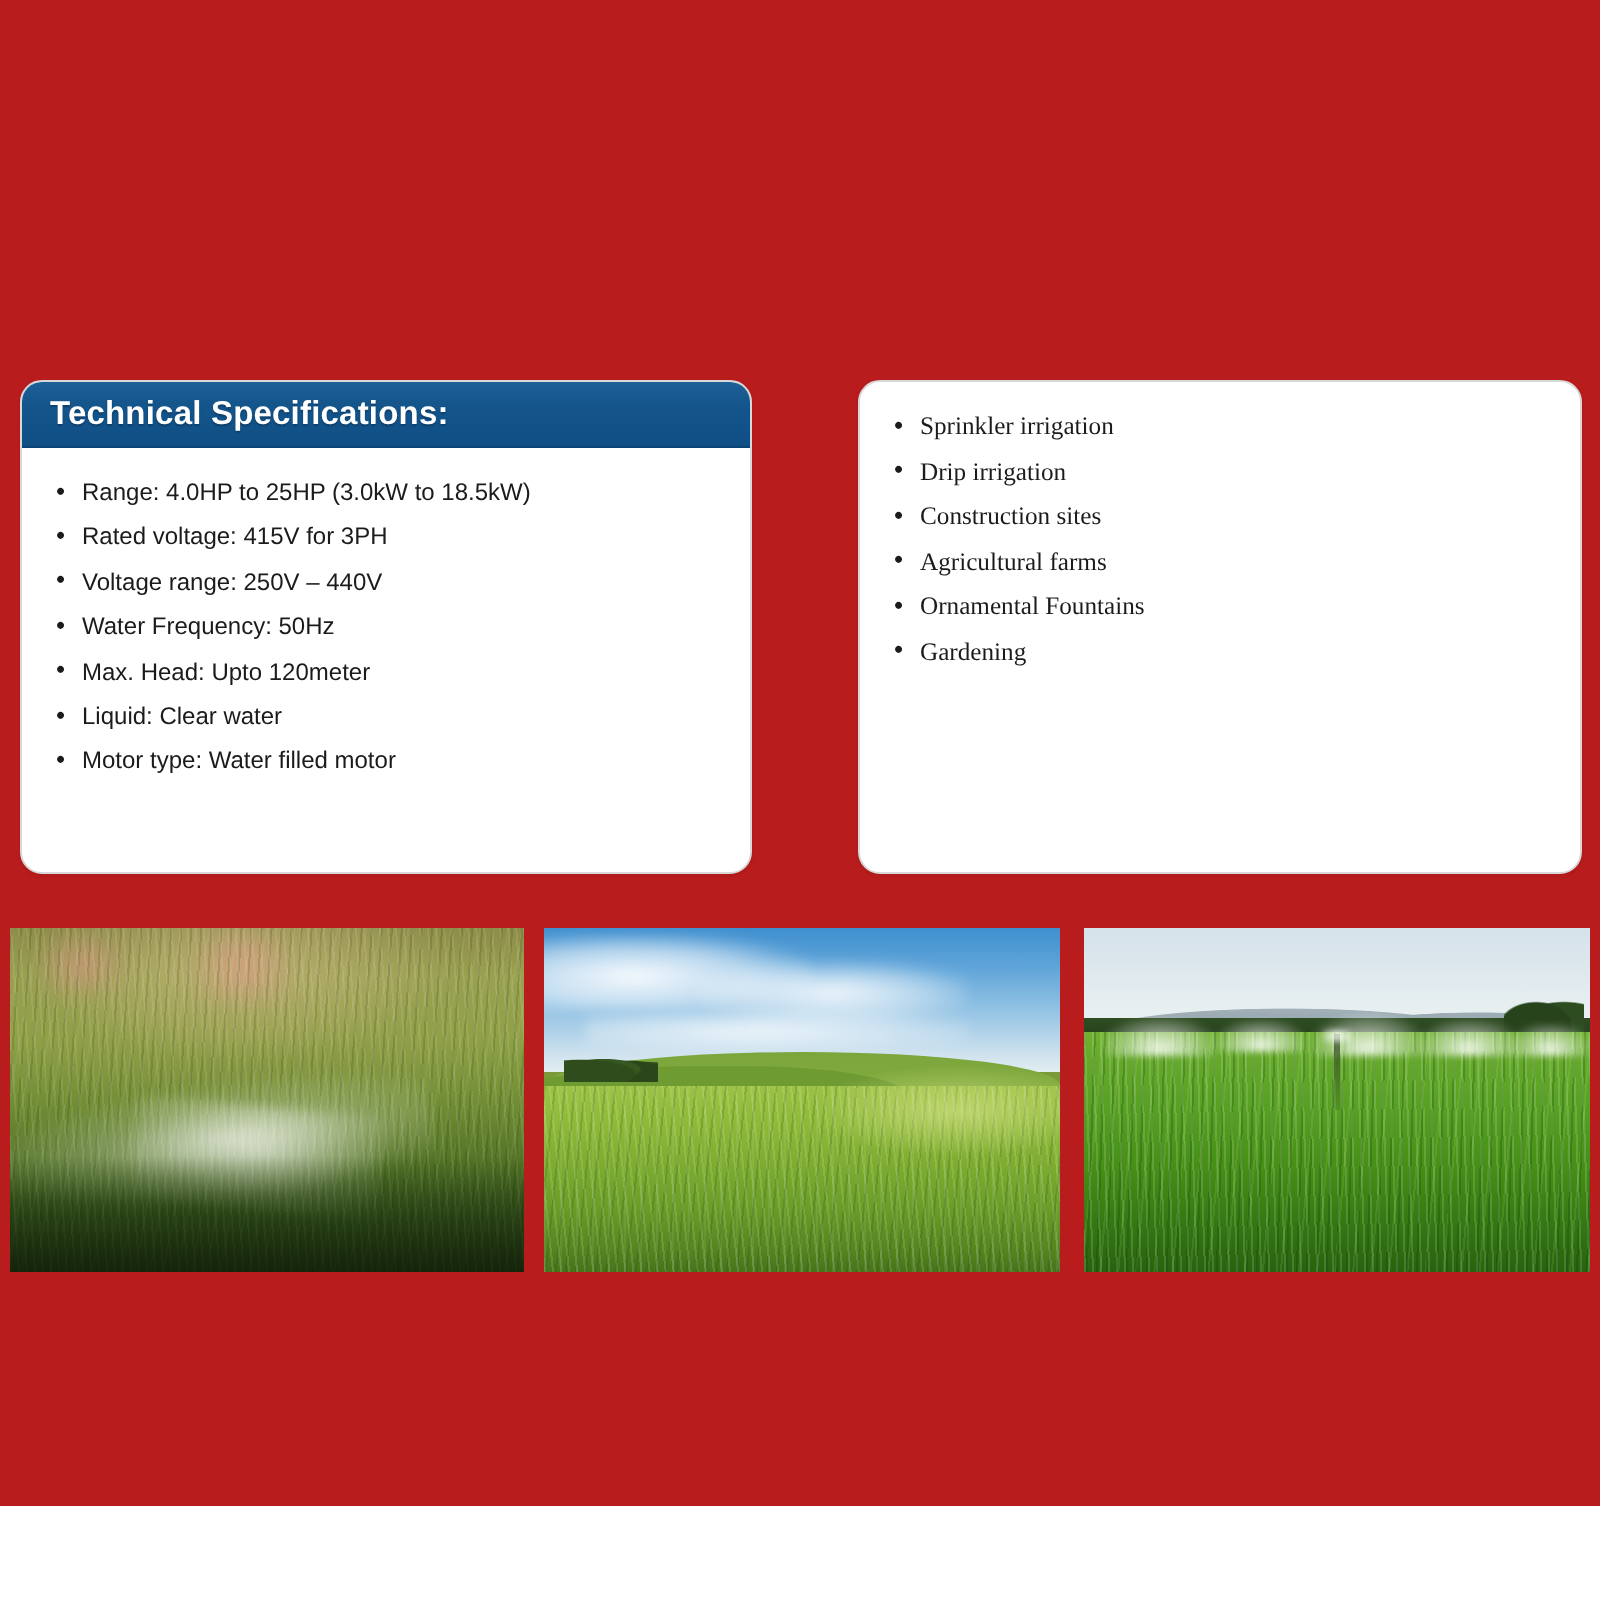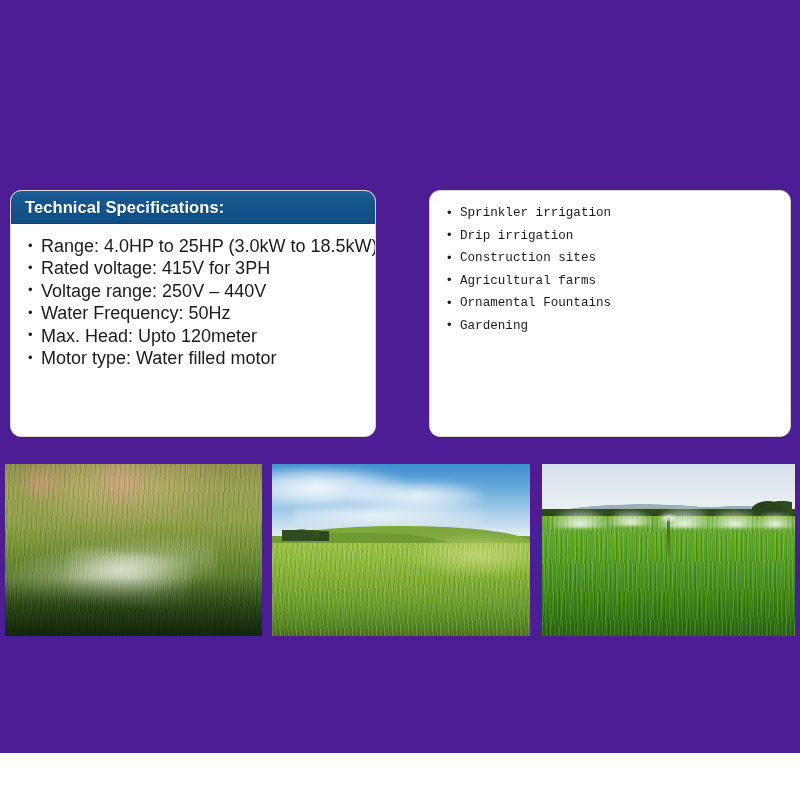--- a/index.html
+++ b/index.html
@@ -10,21 +10,21 @@
     height: 800px;
     background: #ffffff;
     font-family: "Liberation Sans", sans-serif;
     overflow: hidden;
   }
 
   .page {
     position: relative;
     width: 800px;
     height: 753px;
-    background: #4c1d95;
+    background: #b91c1c;
   }
 
   
   .cards-row {
     position: absolute;
     top: 190px;
     left: 0;
     width: 800px;
     height: 250px;
     display: flex;
@@ -78,39 +78,39 @@
 
   .spec-list,
   .app-list {
     list-style: none;
   }
 
   .spec-list li,
   .app-list li {
     position: relative;
     color: #1b1b1b;
-    font-size: 18px;
+    font-size: 12px;
     line-height: 22.4px;
     padding-left: 16px;
     white-space: nowrap;
   }
 
   .spec-list li::before,
   .app-list li::before {
     content: "\2022";
     position: absolute;
     left: 3px;
     top: -0.5px;
     font-size: 13px;
     color: #1b1b1b;
   }
 
   
   .app-list li {
-    font-family: Liberation Mono, monospace;
+    font-family: Liberation Serif, serif;
     font-size: 12.6px;
     line-height: 22.6px;
   }
   .app-list li::before {
     font-family: "Liberation Sans", sans-serif;
   }
 
   
   .photo-strip {
     position: absolute;
@@ -320,20 +320,21 @@
       <div class="card-header">
         <span class="card-header-title">Technical Specifications:</span>
       </div>
       <div class="card-body">
         <ul class="spec-list">
           <li>Range: 4.0HP to 25HP (3.0kW to 18.5kW)</li>
           <li>Rated voltage: 415V for 3PH</li>
           <li>Voltage range: 250V – 440V</li>
           <li>Water Frequency: 50Hz</li>
           <li>Max. Head: Upto 120meter</li>
+          <li>Liquid: Clear water</li>
           <li>Motor type: Water filled motor</li>
         </ul>
       </div>
     </section>
 
     <section class="card card-application">
       <div class="card-body">
         <ul class="app-list">
           <li>Sprinkler irrigation</li>
           <li>Drip irrigation</li>

